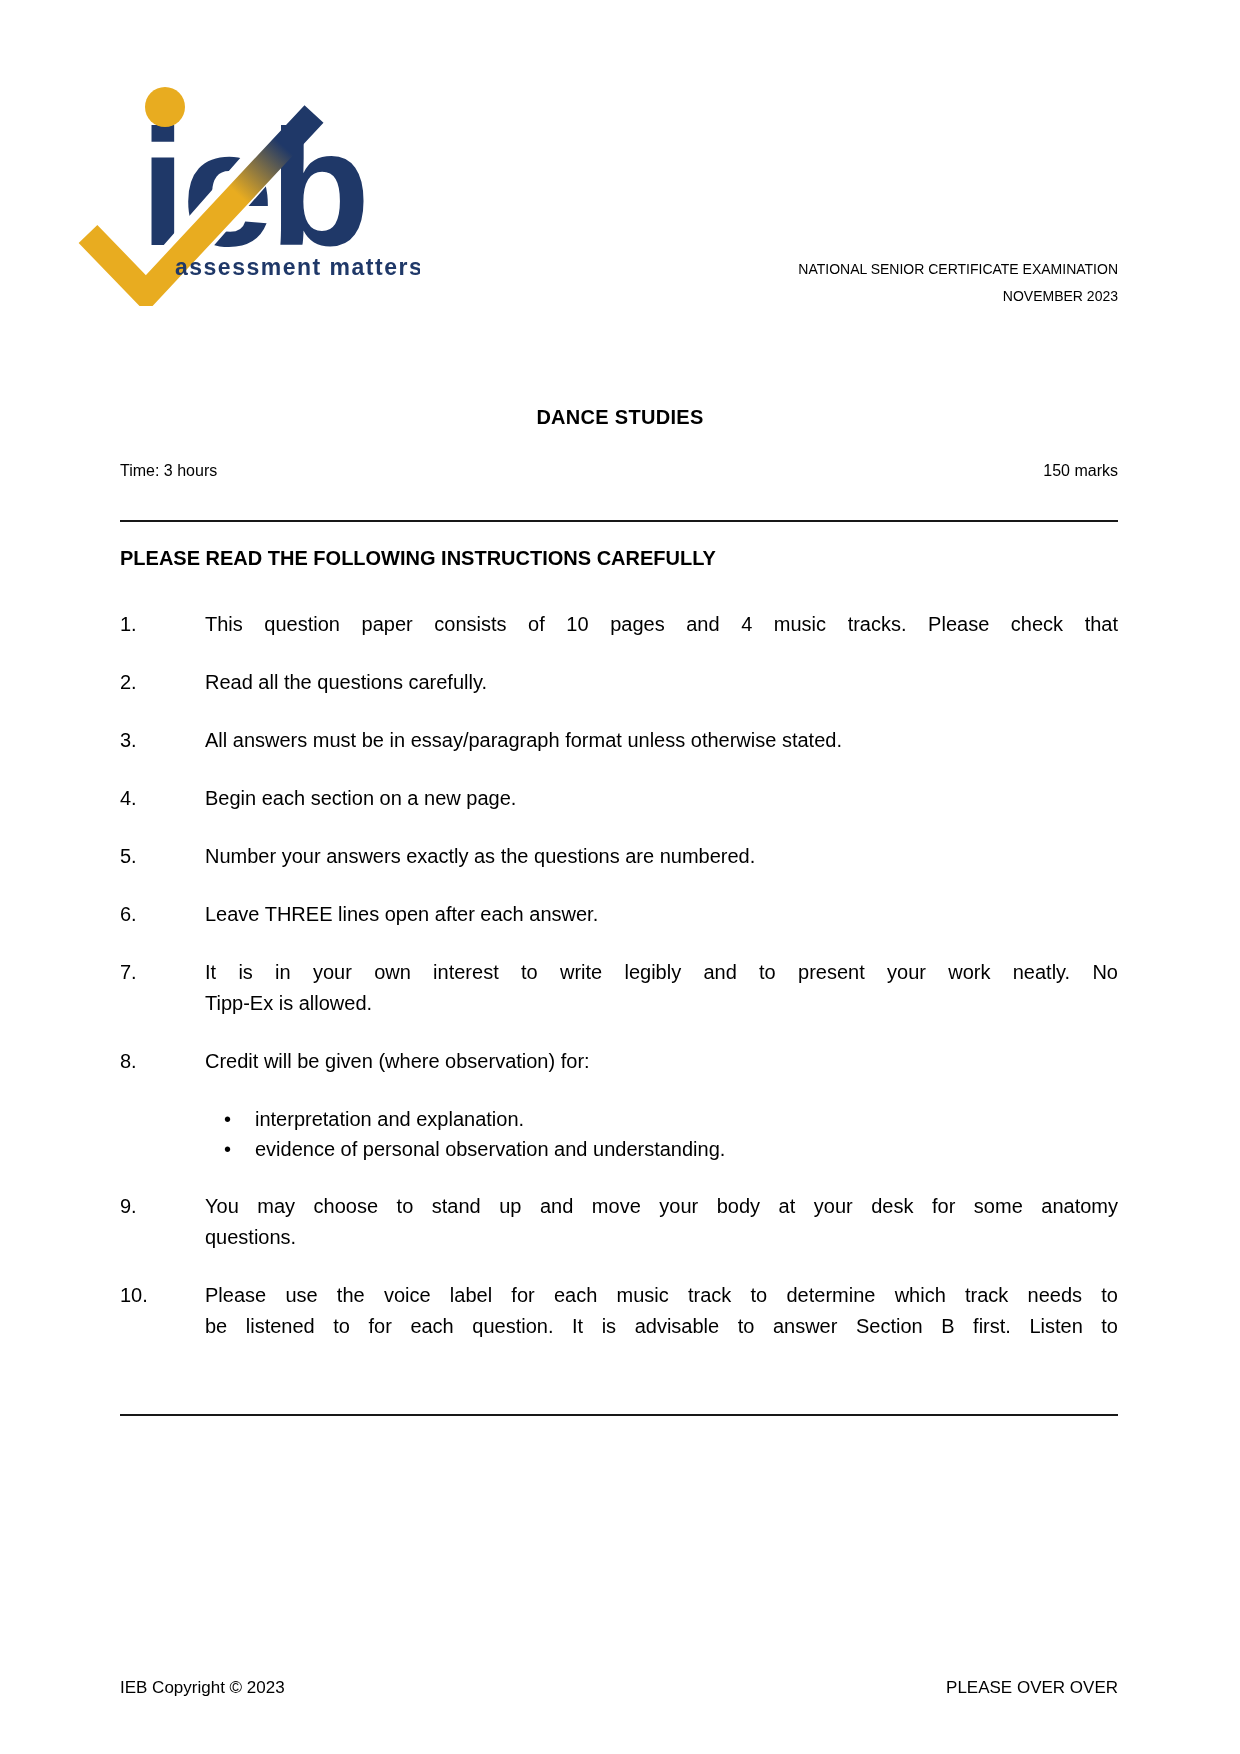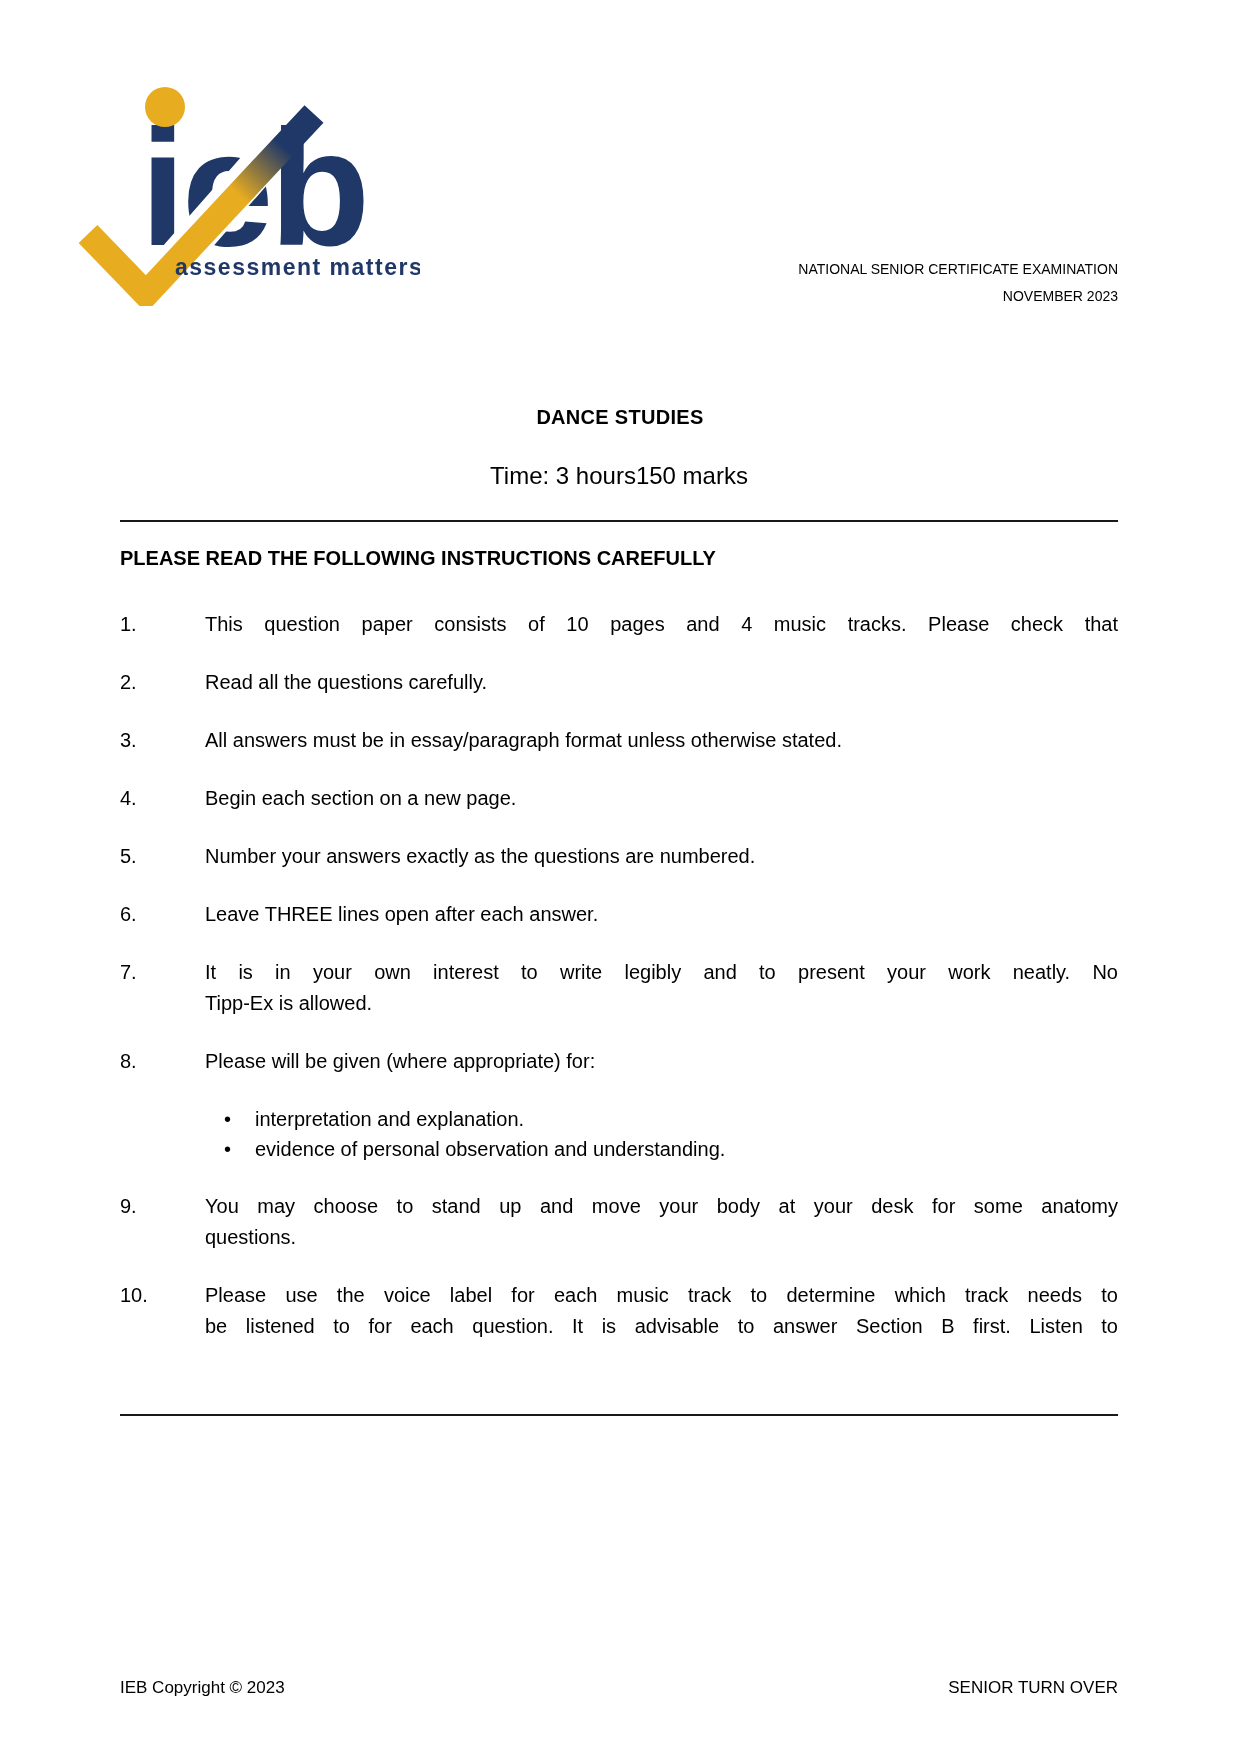--- a/index.html
+++ b/index.html
@@ -12,21 +12,21 @@
   .header-text {
     position:absolute; right:122px; top:256px; text-align:right;
     font-size:14px; line-height:27px; white-space:nowrap;
   }
   .doc-title {
     position:absolute; left:0; right:0; top:406px; text-align:center;
     font-size:20px; font-weight:bold; letter-spacing:0.3px;
   }
   .time-row {
     position:absolute; left:120px; right:122px; top:462px;
-    display:flex; justify-content:center; font-size:24px;
+    display:flex; justify-content:space-between; font-size:16px;
   }
   .rule { position:absolute; left:120px; right:122px; height:2px; background:#181818; }
   .rule-top { top:520px; }
   .rule-bottom { top:1414px; }
   .instr-heading {
     position:absolute; left:120px; right:122px; top:547px;
     font-size:20px; font-weight:bold;
   }
   .instr-list {
     position:absolute; left:120px; right:122px; top:609px;
@@ -124,21 +124,21 @@
       <div class="instr-item">
         <div class="instr-num">7.</div>
         <div class="instr-content">
           <div class="line just">It is in your own interest to write legibly and to present your work neatly. No</div>
           <div class="line">Tipp-Ex is allowed.</div>
         </div>
       </div>
       <div class="instr-item">
         <div class="instr-num">8.</div>
         <div class="instr-content">
-          <div class="line">Please will be given (where appropriate) for:</div>
+          <div class="line">Credit will be given (where observation) for:</div>
           <div class="bullets">
             <div class="bullet-row">
               <span class="bullet-glyph">•</span>
               <span class="bullet-text">interpretation and explanation.</span>
             </div>
             <div class="bullet-row">
               <span class="bullet-glyph">•</span>
               <span class="bullet-text">evidence of personal observation and understanding.</span>
             </div>
           </div>
@@ -157,16 +157,16 @@
           <div class="line just">Please use the voice label for each music track to determine which track needs to</div>
           <div class="line just">be listened to for each question. It is advisable to answer Section B first. Listen to</div>
         </div>
       </div>
     </div>
 
   <div class="rule rule-bottom"></div>
 
   <div class="footer">
     <span>IEB Copyright © 2023</span>
-    <span>SENIOR TURN OVER</span>
+    <span>PLEASE OVER OVER</span>
   </div>
 
 </div>
 
 </body></html>

